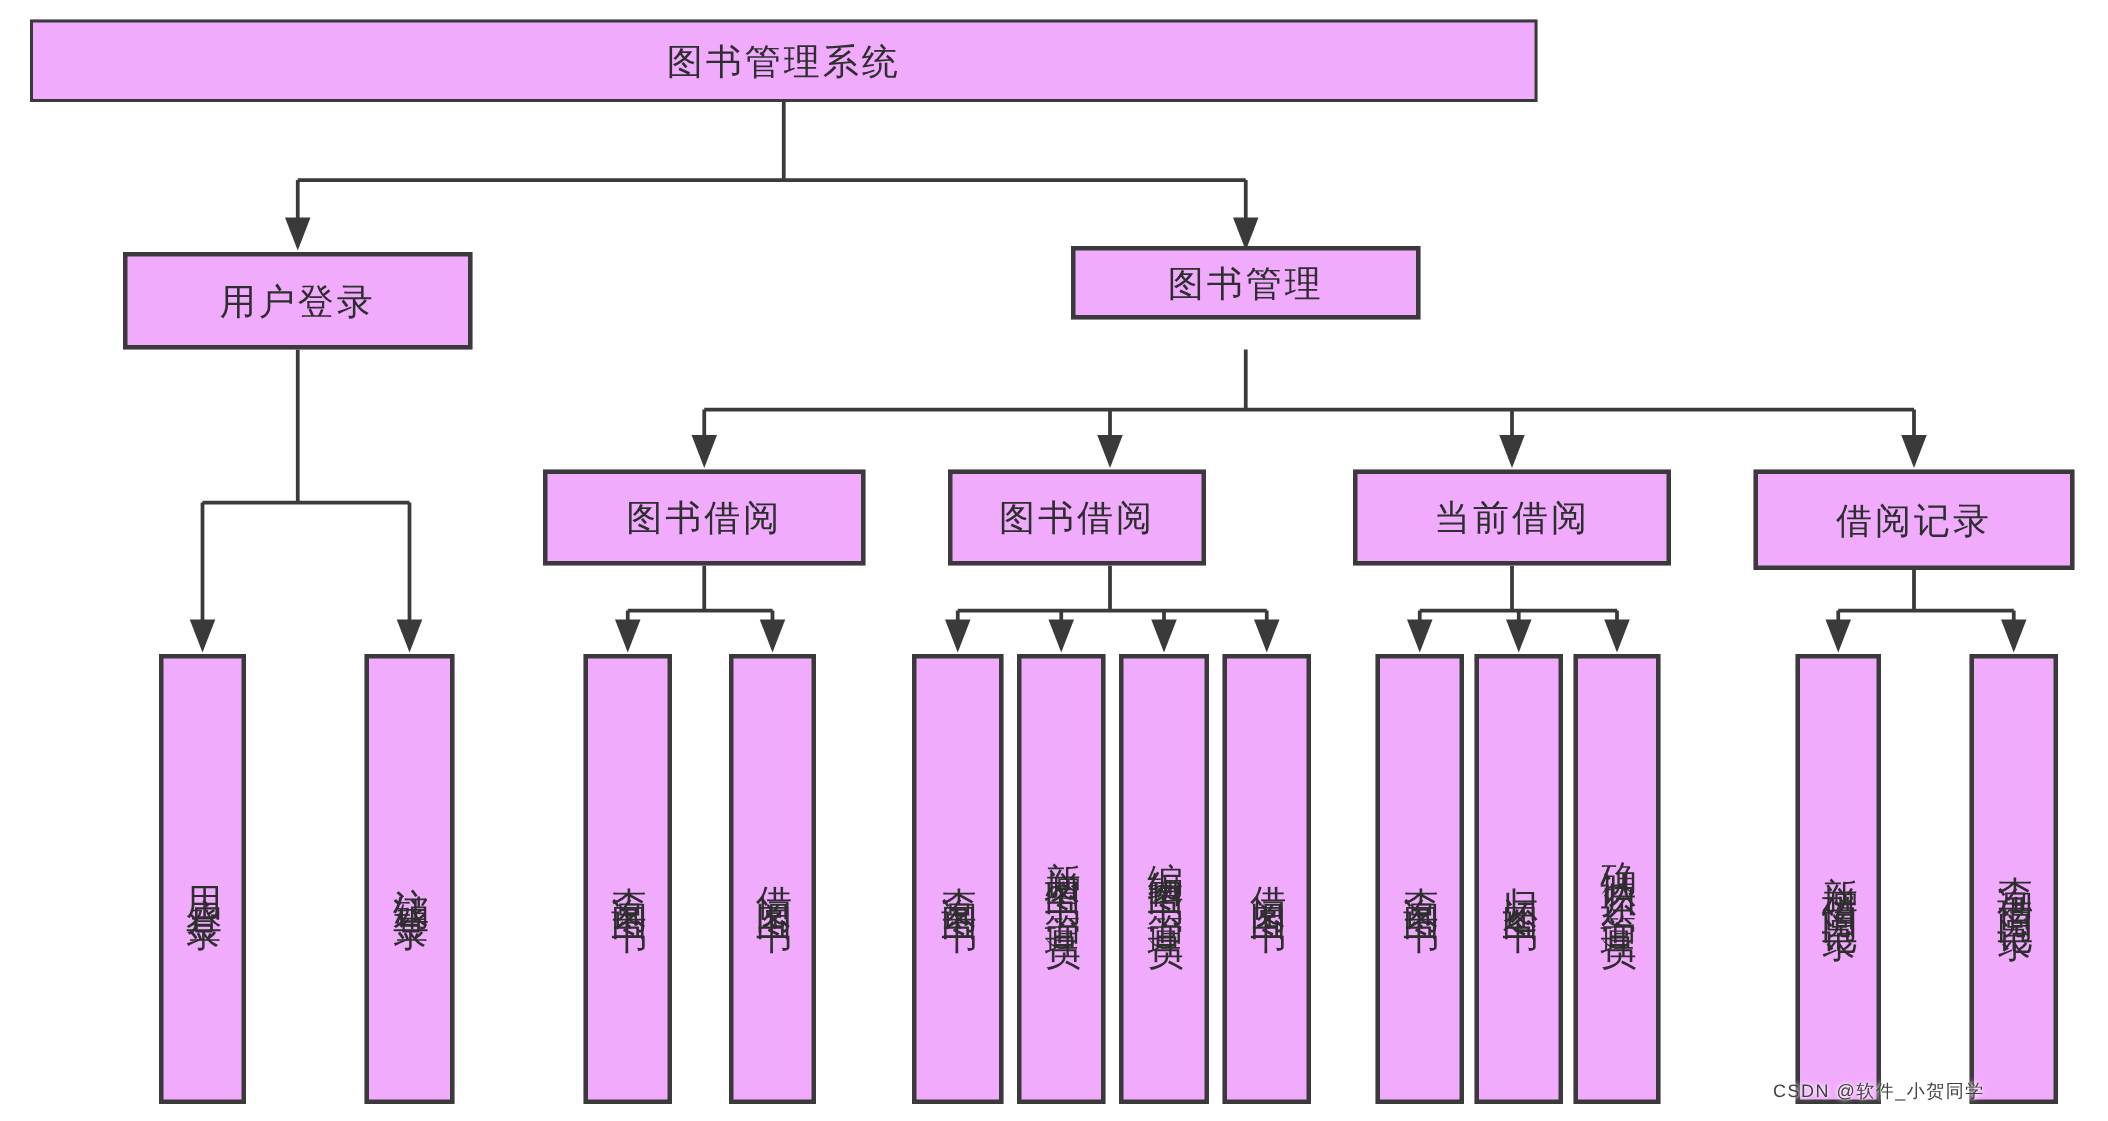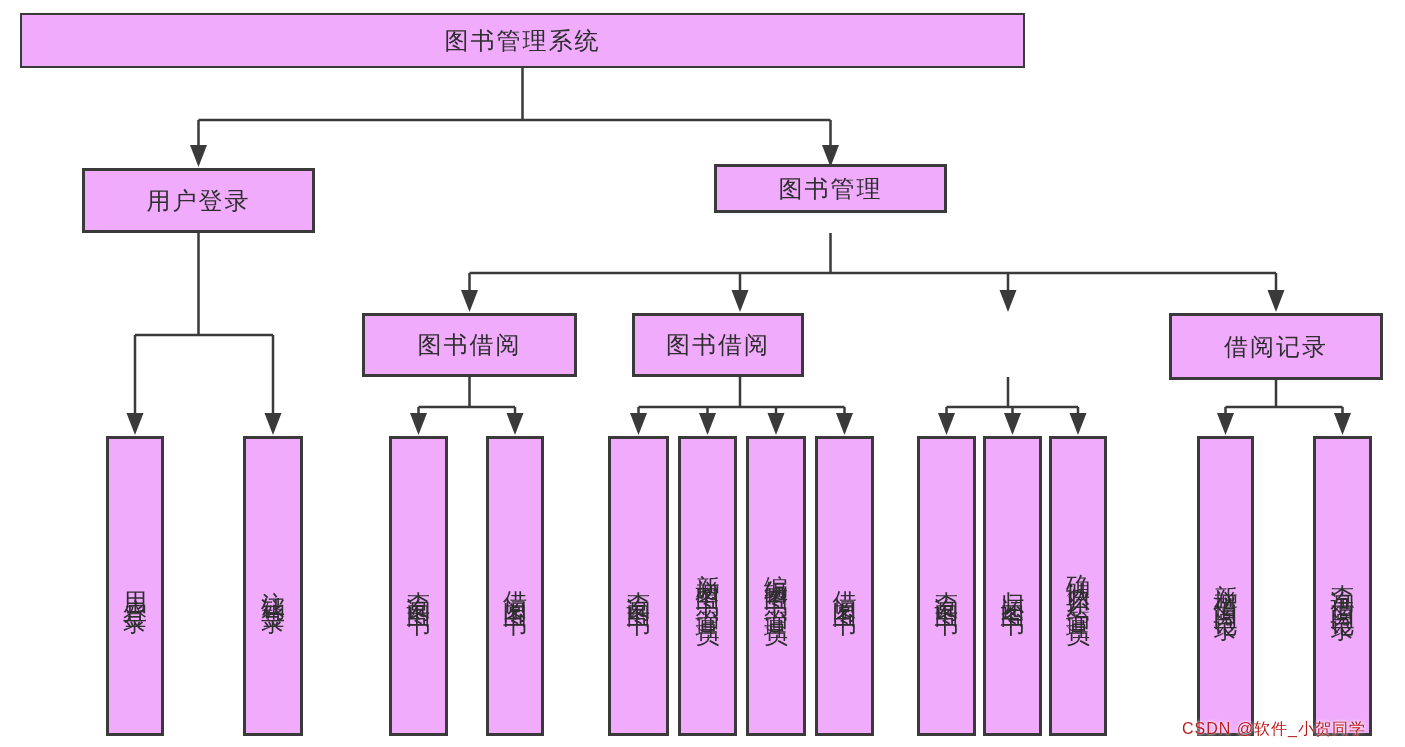--- a/index.html
+++ b/index.html
@@ -27,23 +27,23 @@
     text-orientation:mixed;
     font-size:24px;
     letter-spacing:7px;
     line-height:1;
     white-space:nowrap;
   }
   .watermark{
     position:absolute;
     left:1182px;top:719px;
     z-index:2;
-    font-size:16px;
+    font-size:12px;
     letter-spacing:1px;
-    color:#b91c1c;
+    color:#404040;
     text-shadow:0 0 2px #ffffff, 0 0 4px #ffffff;
     white-space:nowrap;
   }
 </style>
 </head>
 <body>
 
 <div class="canvas">
 
   <svg class="connectors" width="1405" height="747" viewBox="0 0 1405 747">
@@ -89,20 +89,23 @@
   <div class="box" style="left:714px;top:164px;width:233px;height:49px">
     <span class="hl">图书管理</span>
   </div>
 
   <div class="box" style="left:362px;top:313px;width:215px;height:64px">
     <span class="hl">图书借阅</span>
   </div>
   <div class="box" style="left:632px;top:313px;width:172px;height:64px">
     <span class="hl">图书借阅</span>
   </div>
+  <div class="box" style="left:902px;top:313px;width:212px;height:64px">
+    <span class="hl">当前借阅</span>
+  </div>
   <div class="box" style="left:1169px;top:313px;width:214px;height:67px">
     <span class="hl">借阅记录</span>
   </div>
 
   <div class="box" style="left:106px;top:436px;width:58px;height:300px">
     <span class="vt">用户登录</span>
   </div>
   <div class="box" style="left:243px;top:436px;width:60px;height:300px">
     <span class="vt">注销登录</span>
   </div>

